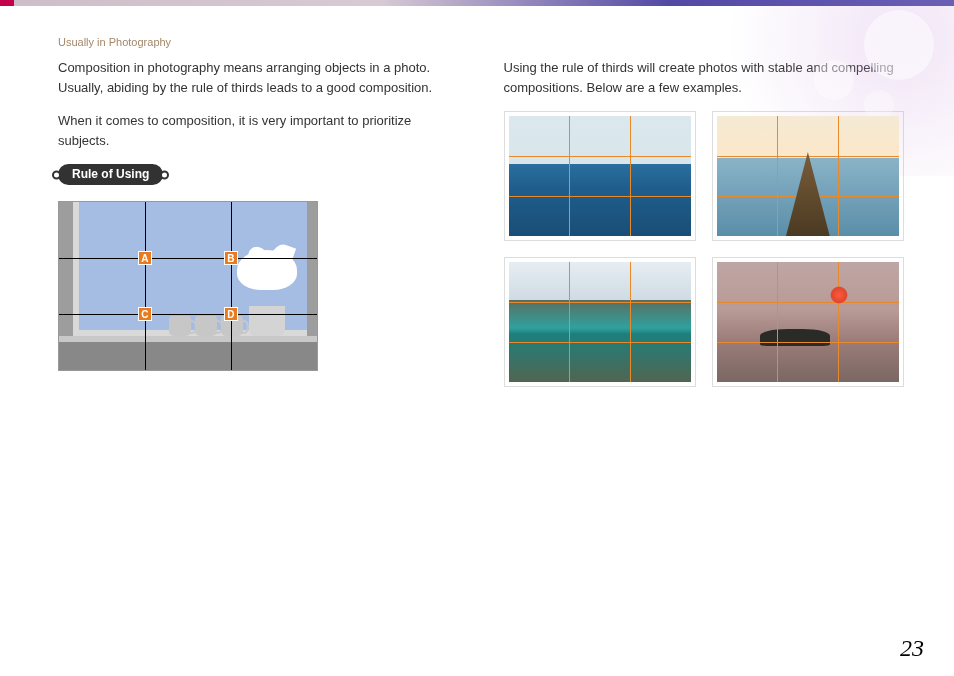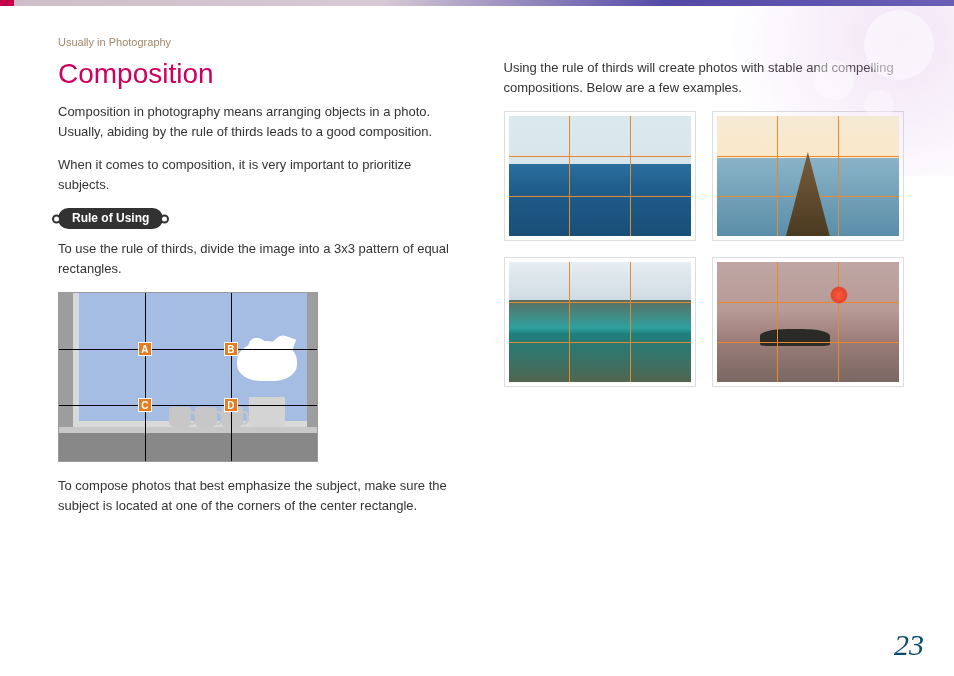--- a/index.html
+++ b/index.html
@@ -68,43 +68,41 @@
 
   .sea1 { background:linear-gradient(#dbe9ee 0%, #d8e6eb 40%, #2a6f9e 40%, #1f5e8c 60%, #194e77 100%); }
   .rock { background:linear-gradient(#f5ead5 0%, #fce7c8 35%, #8ab3c7 35%, #5a8ea8 100%); }
   .rock::after{content:"";position:absolute;left:38%;bottom:0;width:24%;height:70%;background:linear-gradient(#7a5d3a,#4a3a22);clip-path:polygon(50% 0,100% 100%,0 100%);}
   .lake { background:linear-gradient(#6e7a6e 0%,#5d6a5d 30%,#2fa19f 55%,#1e7f7d 60%,#516651 100%); }
   .lake::before{content:"";position:absolute;top:0;left:0;right:0;height:32%;background:linear-gradient(#e6eef2,#cfdbe3);}
   .sunset{ background:linear-gradient(#bfa6a4 0%,#b89a96 40%,#9c7d79 65%,#7a6763 100%); }
   .sunset::after{content:"";position:absolute;right:28%;top:20%;width:18px;height:18px;border-radius:50%;background:radial-gradient(circle,#ff5a3c 0%,#e0452e 60%,transparent 70%);}
   .sunset::before{content:"";position:absolute;left:24%;top:56%;width:38%;height:14%;background:#2a2a26;border-radius:40% 40% 10% 10%;}
 
-  .pagenum { position:absolute; right:30px; bottom:14px; font-size:30px; font-style:italic; color:#0c4a6e; font-family:"Times New Roman",serif;}
+  .pagenum { position:absolute; right:30px; bottom:14px; font-size:24px; font-style:italic; color:#000000; font-family:"Times New Roman",serif;}
 </style>
 </head>
 <body>
 
 <div class="topbar"></div>
 <div class="bgfade"></div>
 <div class="bokeh">
   <span class="b1"></span>
     <span class="b2"></span>
     <span class="b3"></span>
 </div>
 
 <div class="breadcrumb">Usually in Photography</div>
 
 <div class="cols">
   <div class="col">
-    <h1>Composition</h1>
     <p>Composition in photography means arranging objects in a photo. Usually, abiding by the rule of thirds leads to a good composition.</p>
     <p>When it comes to composition, it is very important to prioritize subjects.</p>
 
     <div class="pill">Rule of Using</div>
-    <p>To use the rule of thirds, divide the image into a 3x3 pattern of equal rectangles.</p>
 
     <div class="diagram">
       <div class="window"></div>
       <div class="sill"></div>
       <div class="floor"></div>
       <div class="cups">
           <div class="cup"></div>
           <div class="cup"></div>
           <div class="cup"></div>
         </div>
@@ -117,21 +115,20 @@
         <div class="gv" style="left:66.66%"></div>
         <div class="gh" style="top:33.33%"></div>
         <div class="gh" style="top:66.66%"></div>
       </div>
       <div class="labelBox" style="left:calc(33.33% - 7px);top:calc(33.33% - 7px)">A</div>
       <div class="labelBox" style="left:calc(66.66% - 7px);top:calc(33.33% - 7px)">B</div>
       <div class="labelBox" style="left:calc(33.33% - 7px);top:calc(66.66% - 7px)">C</div>
       <div class="labelBox" style="left:calc(66.66% - 7px);top:calc(66.66% - 7px)">D</div>
     </div>
 
-    <p>To compose photos that best emphasize the subject, make sure the subject is located at one of the corners of the center rectangle.</p>
   </div>
 
   <div class="col">
     <p>Using the rule of thirds will create photos with stable and compelling compositions. Below are a few examples.</p>
     <div class="photos">
       <div class="photo">
         <div class="inner sea1">
           <div class="pg">
               <div class="pv" style="left:33.33%"></div>
               <div class="pv" style="left:66.66%"></div>

